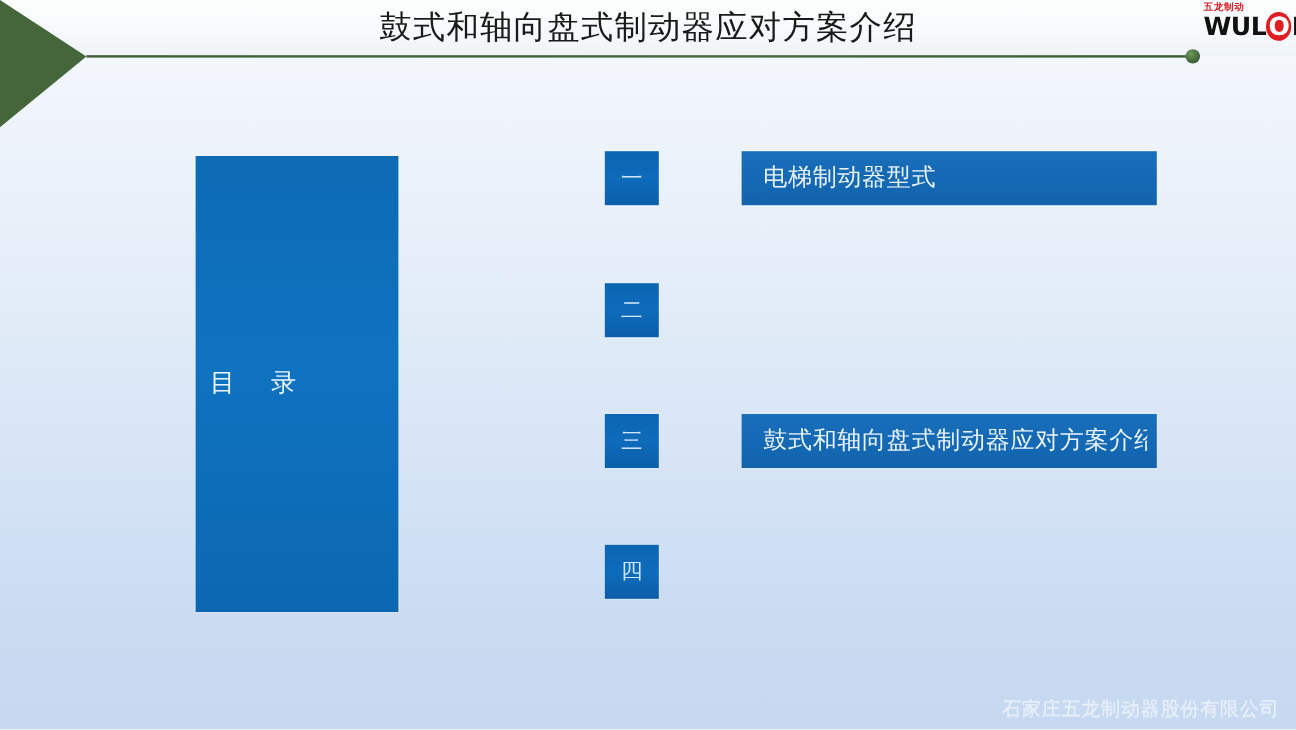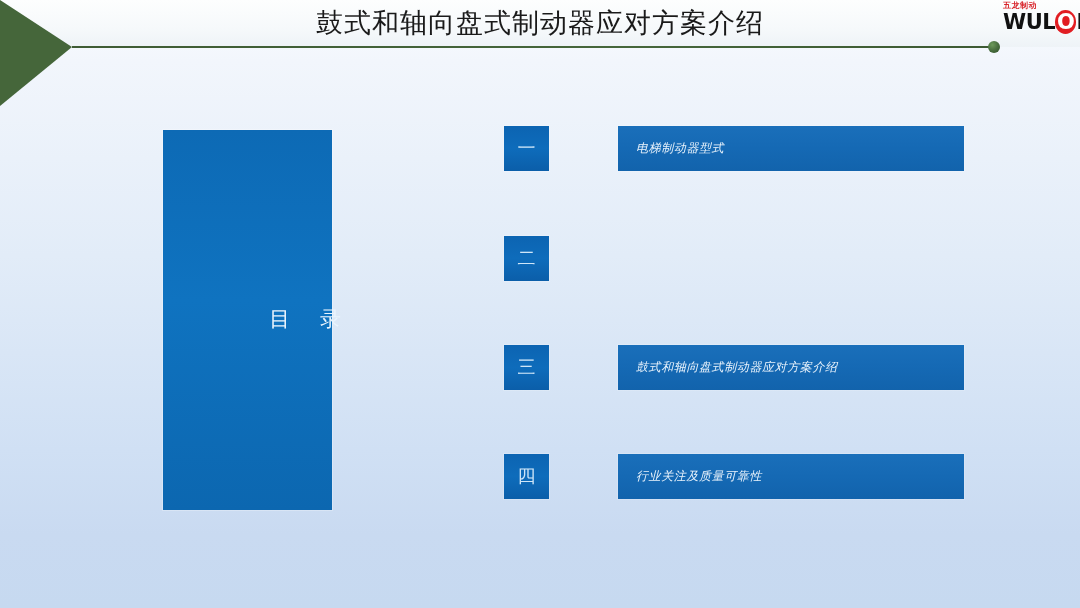--- a/index.html
+++ b/index.html
@@ -129,21 +129,21 @@
     width: 169px;
     height: 380px;
     background: linear-gradient(180deg, #0d6ab5 0%, #0f73c0 45%, #0c67b0 100%);
     box-shadow: 0 0 0 1px rgba(255,255,255,0.25);
   }
   .toc-panel-label {
     position: absolute;
     left: 0;
     top: 175px;
     width: 190px;
-    text-align: right;
+    text-align: left;
     color: #eaf4fd;
     font-size: 21px;
     letter-spacing: 12px;
     text-indent: 12px;
     white-space: nowrap;
   }
 
   
   .toc-list {
     position: absolute;
@@ -188,25 +188,24 @@
     box-shadow: 0 0 0 1px rgba(255,255,255,0.16);
   }
   .toc-bar-text {
     position: absolute;
     left: 18px;
     top: 0;
     right: 8px;
     height: 56px;
     line-height: 45px;
     color: #e9f3fc;
-    font-size: 12px;
+    font-size: 20px;
     letter-spacing: 0.6px;
     white-space: nowrap;
     overflow: hidden;
-    font-style: italic;
   }
 
   
   .footer-company {
     position: absolute;
     right: 14px;
     bottom: 5px;
     font-size: 16px;
     line-height: 22px;
     color: #e8f0fb;
@@ -259,21 +258,19 @@
 
     <div class="toc-row r3">
       <div class="toc-num">三</div>
       <div class="toc-bar">
         <div class="toc-bar-text">鼓式和轴向盘式制动器应对方案介绍</div>
       </div>
     </div>
 
     <div class="toc-row r4">
       <div class="toc-num">四</div>
-      <div class="toc-bar">
-        <div class="toc-bar-text">行业关注及质量可靠性</div>
-      </div>
     </div>
 
   </div>
 
+  <div class="footer-company">石家庄五龙制动器股份有限公司</div>
 
 </div>
 
 </body></html>

